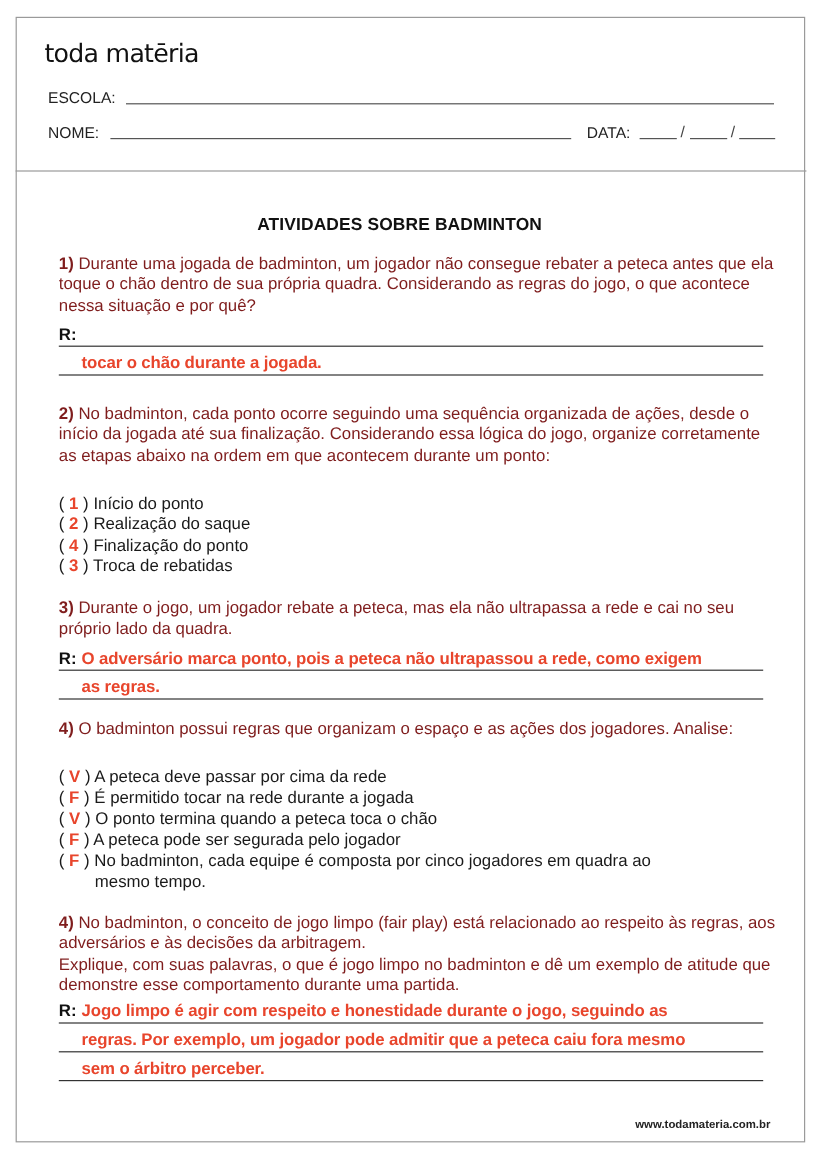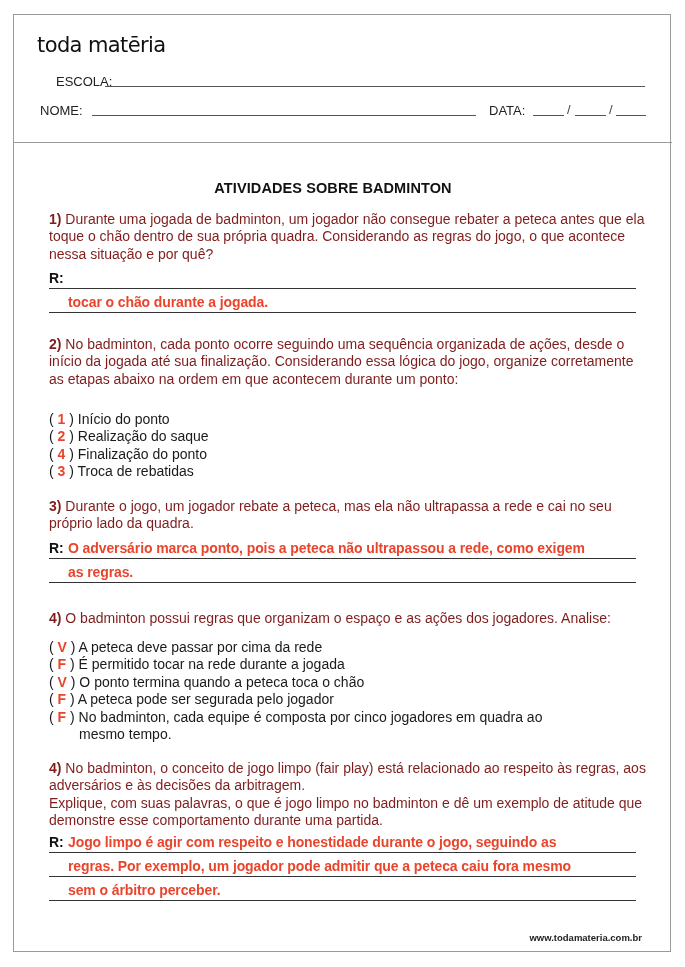--- a/index.html
+++ b/index.html
@@ -37,21 +37,21 @@
   .indent { padding-left: 30px; }
   .footer { position: absolute; right: 43px; top: 932px; font-size: 9.5px; font-weight: bold; color: #222; text-align: center; }
 </style>
 </head>
 <body>
 
 <div class="frame"></div>
 
 <div class="logo">toda matēria</div>
 
-<div class="field-label" style="left:56px; top:74px;">ESCOLA:</div>
+<div class="field-label" style="left:40px; top:74px;">ESCOLA:</div>
 <div class="field-line" style="left:105px; top:86px; width:540px;"></div>
 
 <div class="field-label" style="left:40px; top:103px;">NOME:</div>
 <div class="field-line" style="left:92px; top:115px; width:384px;"></div>
 
 <div class="field-label" style="left:489px; top:103px;text-align:right;">DATA:</div>
 <div class="field-line" style="left:533px; top:115px; width:31px;"></div>
 <div class="slash" style="left:567px; top:102px;">/</div>
 <div class="field-line" style="left:575px; top:115px; width:31px;"></div>
 <div class="slash" style="left:609px; top:102px;">/</div>
@@ -88,21 +88,21 @@
   <span>Durante o jogo, um jogador rebate a peteca, mas ela não ultrapassa a rede e cai no seu próprio lado da quadra.</span>
 </div>
 <div class="ans-row" style="top:536px;">
   <span class="ans-r">R:</span>
   <span class="ans-text">O adversário marca ponto, pois a peteca não ultrapassou a rede, como exigem</span>
 </div>
 <div class="ans-row" style="top:560px;">
   <span class="ans-text">as regras.</span>
 </div>
 
-<div class="q" style="top:599px;margin-top:11px;">
+<div class="q" style="top:599px;">
   <b>4)</b>
   <span>O badminton possui regras que organizam o espaço e as ações dos jogadores. Analise:</span>
 </div>
 <div class="list" style="top:639px;">
   <div class="list-item">( <span class="mark">V</span> ) <span>A peteca deve passar por cima da rede</span></div>
   <div class="list-item">( <span class="mark">F</span> ) <span>É permitido tocar na rede durante a jogada</span></div>
   <div class="list-item">( <span class="mark">V</span> ) <span>O ponto termina quando a peteca toca o chão</span></div>
   <div class="list-item">( <span class="mark">F</span> ) <span>A peteca pode ser segurada pelo jogador</span></div>
   <div class="list-item">( <span class="mark">F</span> ) <span>No badminton, cada equipe é composta por cinco jogadores em quadra ao</span></div>
   <div class="list-item indent">mesmo tempo.</div>

